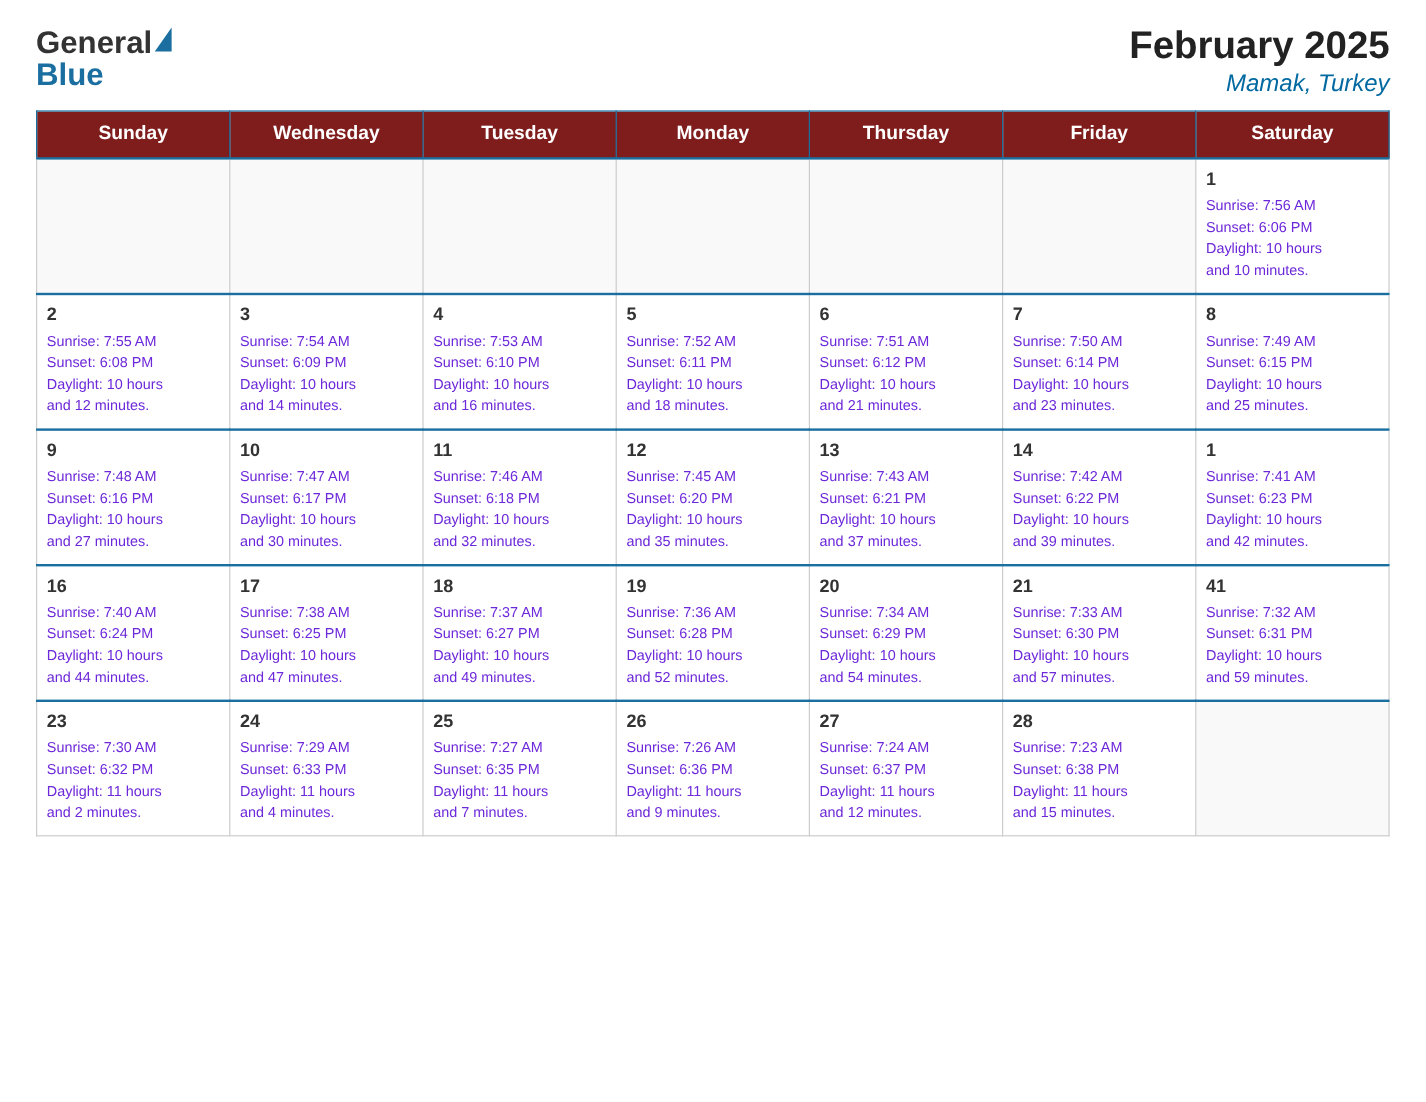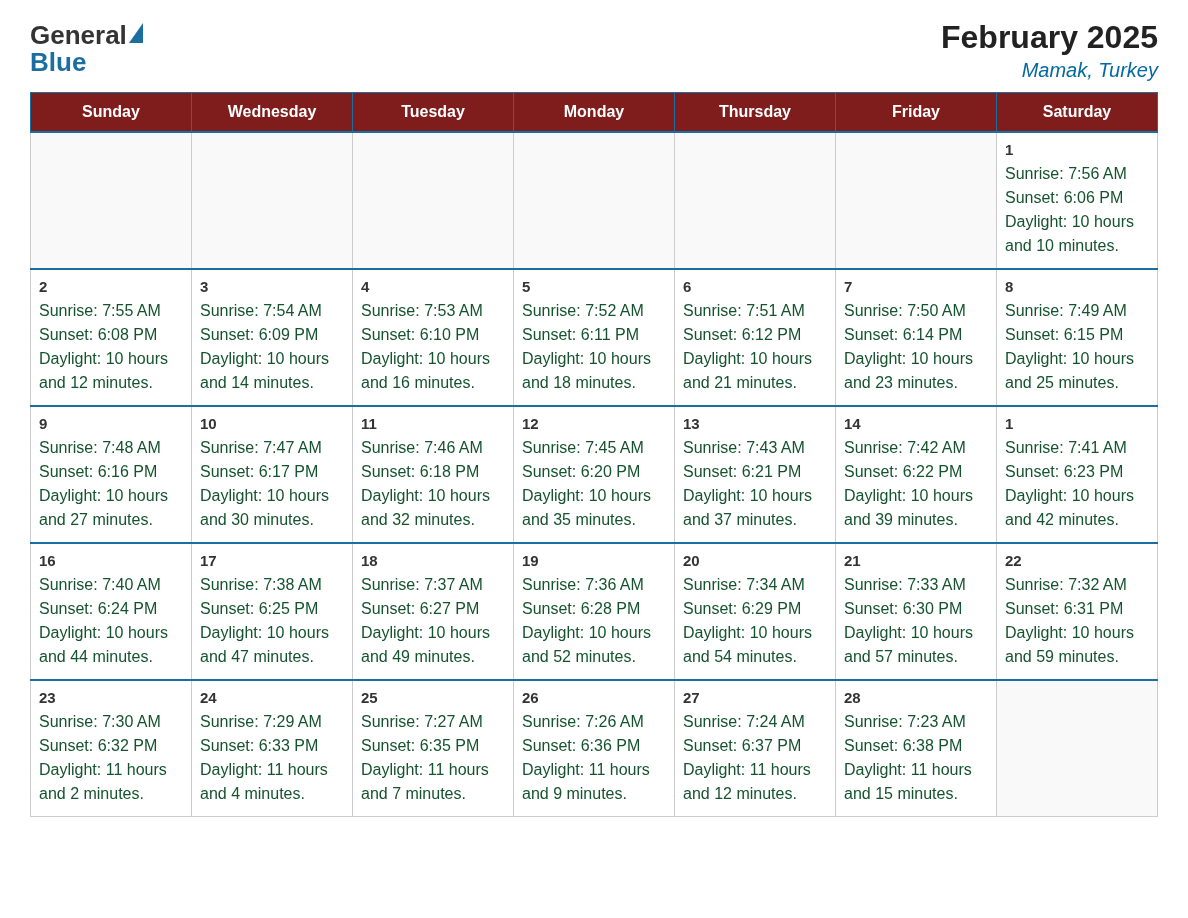--- a/index.html
+++ b/index.html
@@ -91,22 +91,22 @@
     tbody tr {
       border-top: 2px solid #1a6fa0;
     }
     .day-number {
       font-size: 15px;
       font-weight: bold;
       margin-bottom: 4px;
       display: block;
     }
     .day-detail {
-      font-size: 16px;
-      color: #14532d;
+      font-size: 12px;
+      color: #6d28d9;
       line-height: 1.5;
     }
     .empty-cell {
       background: #f9f9f9;
     }
   </style>
 </head>
 <body>
 
 <div class="header">
@@ -227,21 +227,21 @@
         </td>
         <td>
           <span class="day-number">20</span>
           <div class="day-detail">Sunrise: 7:34 AM<br>Sunset: 6:29 PM<br>Daylight: 10 hours<br>and 54 minutes.</div>
         </td>
         <td>
           <span class="day-number">21</span>
           <div class="day-detail">Sunrise: 7:33 AM<br>Sunset: 6:30 PM<br>Daylight: 10 hours<br>and 57 minutes.</div>
         </td>
         <td>
-          <span class="day-number">22</span>
+          <span class="day-number">41</span>
           <div class="day-detail">Sunrise: 7:32 AM<br>Sunset: 6:31 PM<br>Daylight: 10 hours<br>and 59 minutes.</div>
         </td>
       </tr>
       <tr>
         <td>
           <span class="day-number">23</span>
           <div class="day-detail">Sunrise: 7:30 AM<br>Sunset: 6:32 PM<br>Daylight: 11 hours<br>and 2 minutes.</div>
         </td>
         <td>
           <span class="day-number">24</span>

